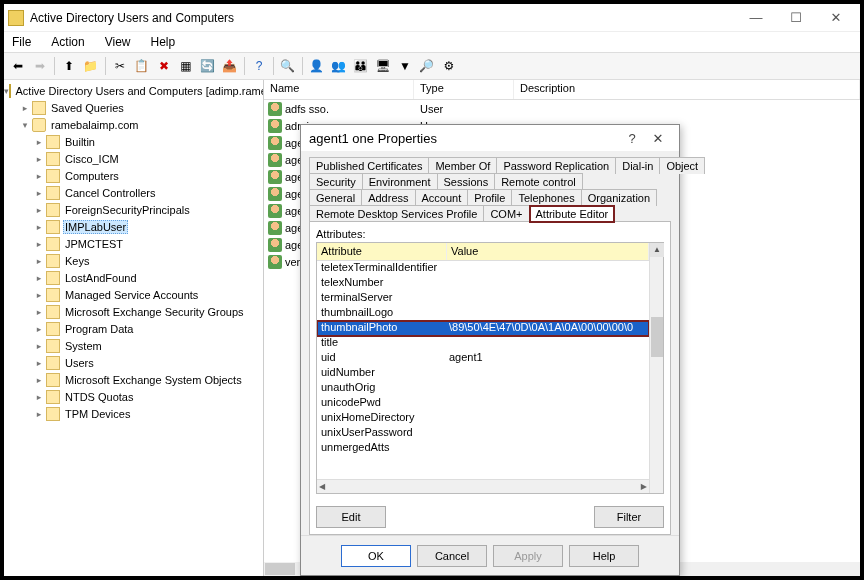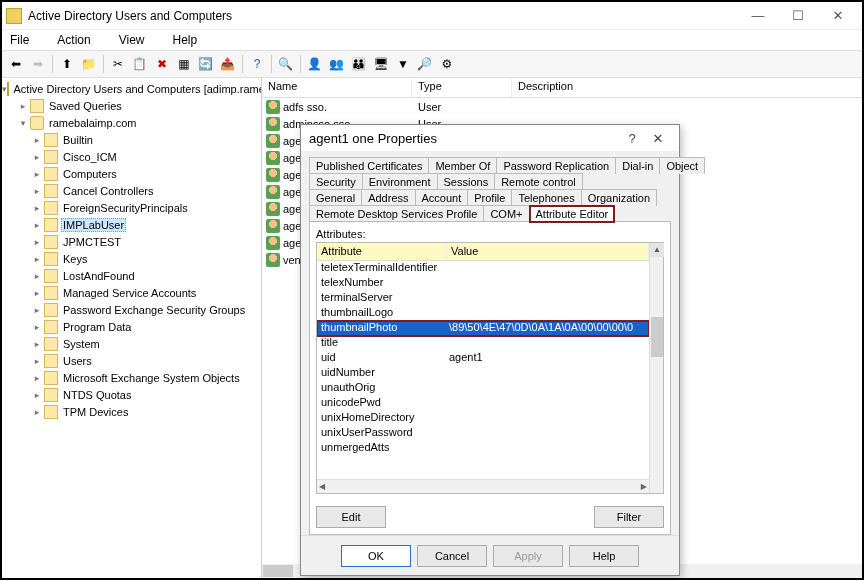--- a/index.html
+++ b/index.html
@@ -1,23 +1,23 @@
 <!DOCTYPE html>
 <html><head>
 <meta charset="utf-8">
 <style>
 *{box-sizing:border-box;margin:0;padding:0;font-family:"Segoe UI",Tahoma,sans-serif;font-size:11px;color:#000}
 body{background:#fff;width:864px;height:580px;overflow:hidden;position:relative}
-.window{width:864px;height:580px;border:2px solid #000000;display:flex;flex-direction:column;background:#fff}
+.window{width:864px;height:580px;border:4px solid #000000;display:flex;flex-direction:column;background:#fff}
 .titlebar{height:28px;display:flex;align-items:center;padding:0 4px;background:#fff;border-bottom:1px solid #eee}
 .titlebar .icon{width:16px;height:16px;background:#f0d060;border:1px solid #c0a030;margin-right:6px}
 .titlebar .title{flex:1;font-size:12px}
 .winbtns{display:flex}
 .winbtn{width:40px;height:24px;display:flex;align-items:center;justify-content:center;color:#555;font-size:13px}
-.menubar{height:20px;display:flex;align-items:center;padding-left:4px;gap:20px;background:#fff}
+.menubar{height:20px;display:flex;align-items:center;padding-left:4px;gap:12px;background:#fff}
 .menubar span{font-size:12px;padding:2px 4px}
 .toolbar{height:28px;display:flex;align-items:center;padding:2px 4px;gap:2px;background:#f6f6f6;border-top:1px solid #ddd;border-bottom:1px solid #ddd}
 .tbtn{width:20px;height:20px;display:flex;align-items:center;justify-content:center;font-size:12px}
 .tsep{width:1px;height:18px;background:#ccc;margin:0 2px}
 .body{flex:1;display:flex;overflow:hidden}
 .tree{width:260px;border-right:1px solid #ccc;overflow:auto;padding:2px 0;background:#fff}
 .tnode{display:flex;align-items:center;height:17px;white-space:nowrap}
 .tw{width:14px;text-align:center;color:#777;font-size:9px}
 .ticon{width:14px;height:14px;margin-right:3px}
 .ticon.root{background:#f0d060;border:1px solid #c0a030}
@@ -185,21 +185,21 @@
             <span class="tlabel">LostAndFound</span>
           </div>
           <div class="tnode" style="padding-left: 28px;">
             <span class="tw">▸</span>
             <span class="ticon folder"></span>
             <span class="tlabel">Managed Service Accounts</span>
           </div>
           <div class="tnode" style="padding-left: 28px;">
             <span class="tw">▸</span>
             <span class="ticon folder"></span>
-            <span class="tlabel">Password Exchange Security Groups</span>
+            <span class="tlabel">Microsoft Exchange Security Groups</span>
           </div>
           <div class="tnode" style="padding-left: 28px;">
             <span class="tw">▸</span>
             <span class="ticon folder"></span>
             <span class="tlabel">Program Data</span>
           </div>
           <div class="tnode" style="padding-left: 28px;">
             <span class="tw">▸</span>
             <span class="ticon folder"></span>
             <span class="tlabel">System</span>

